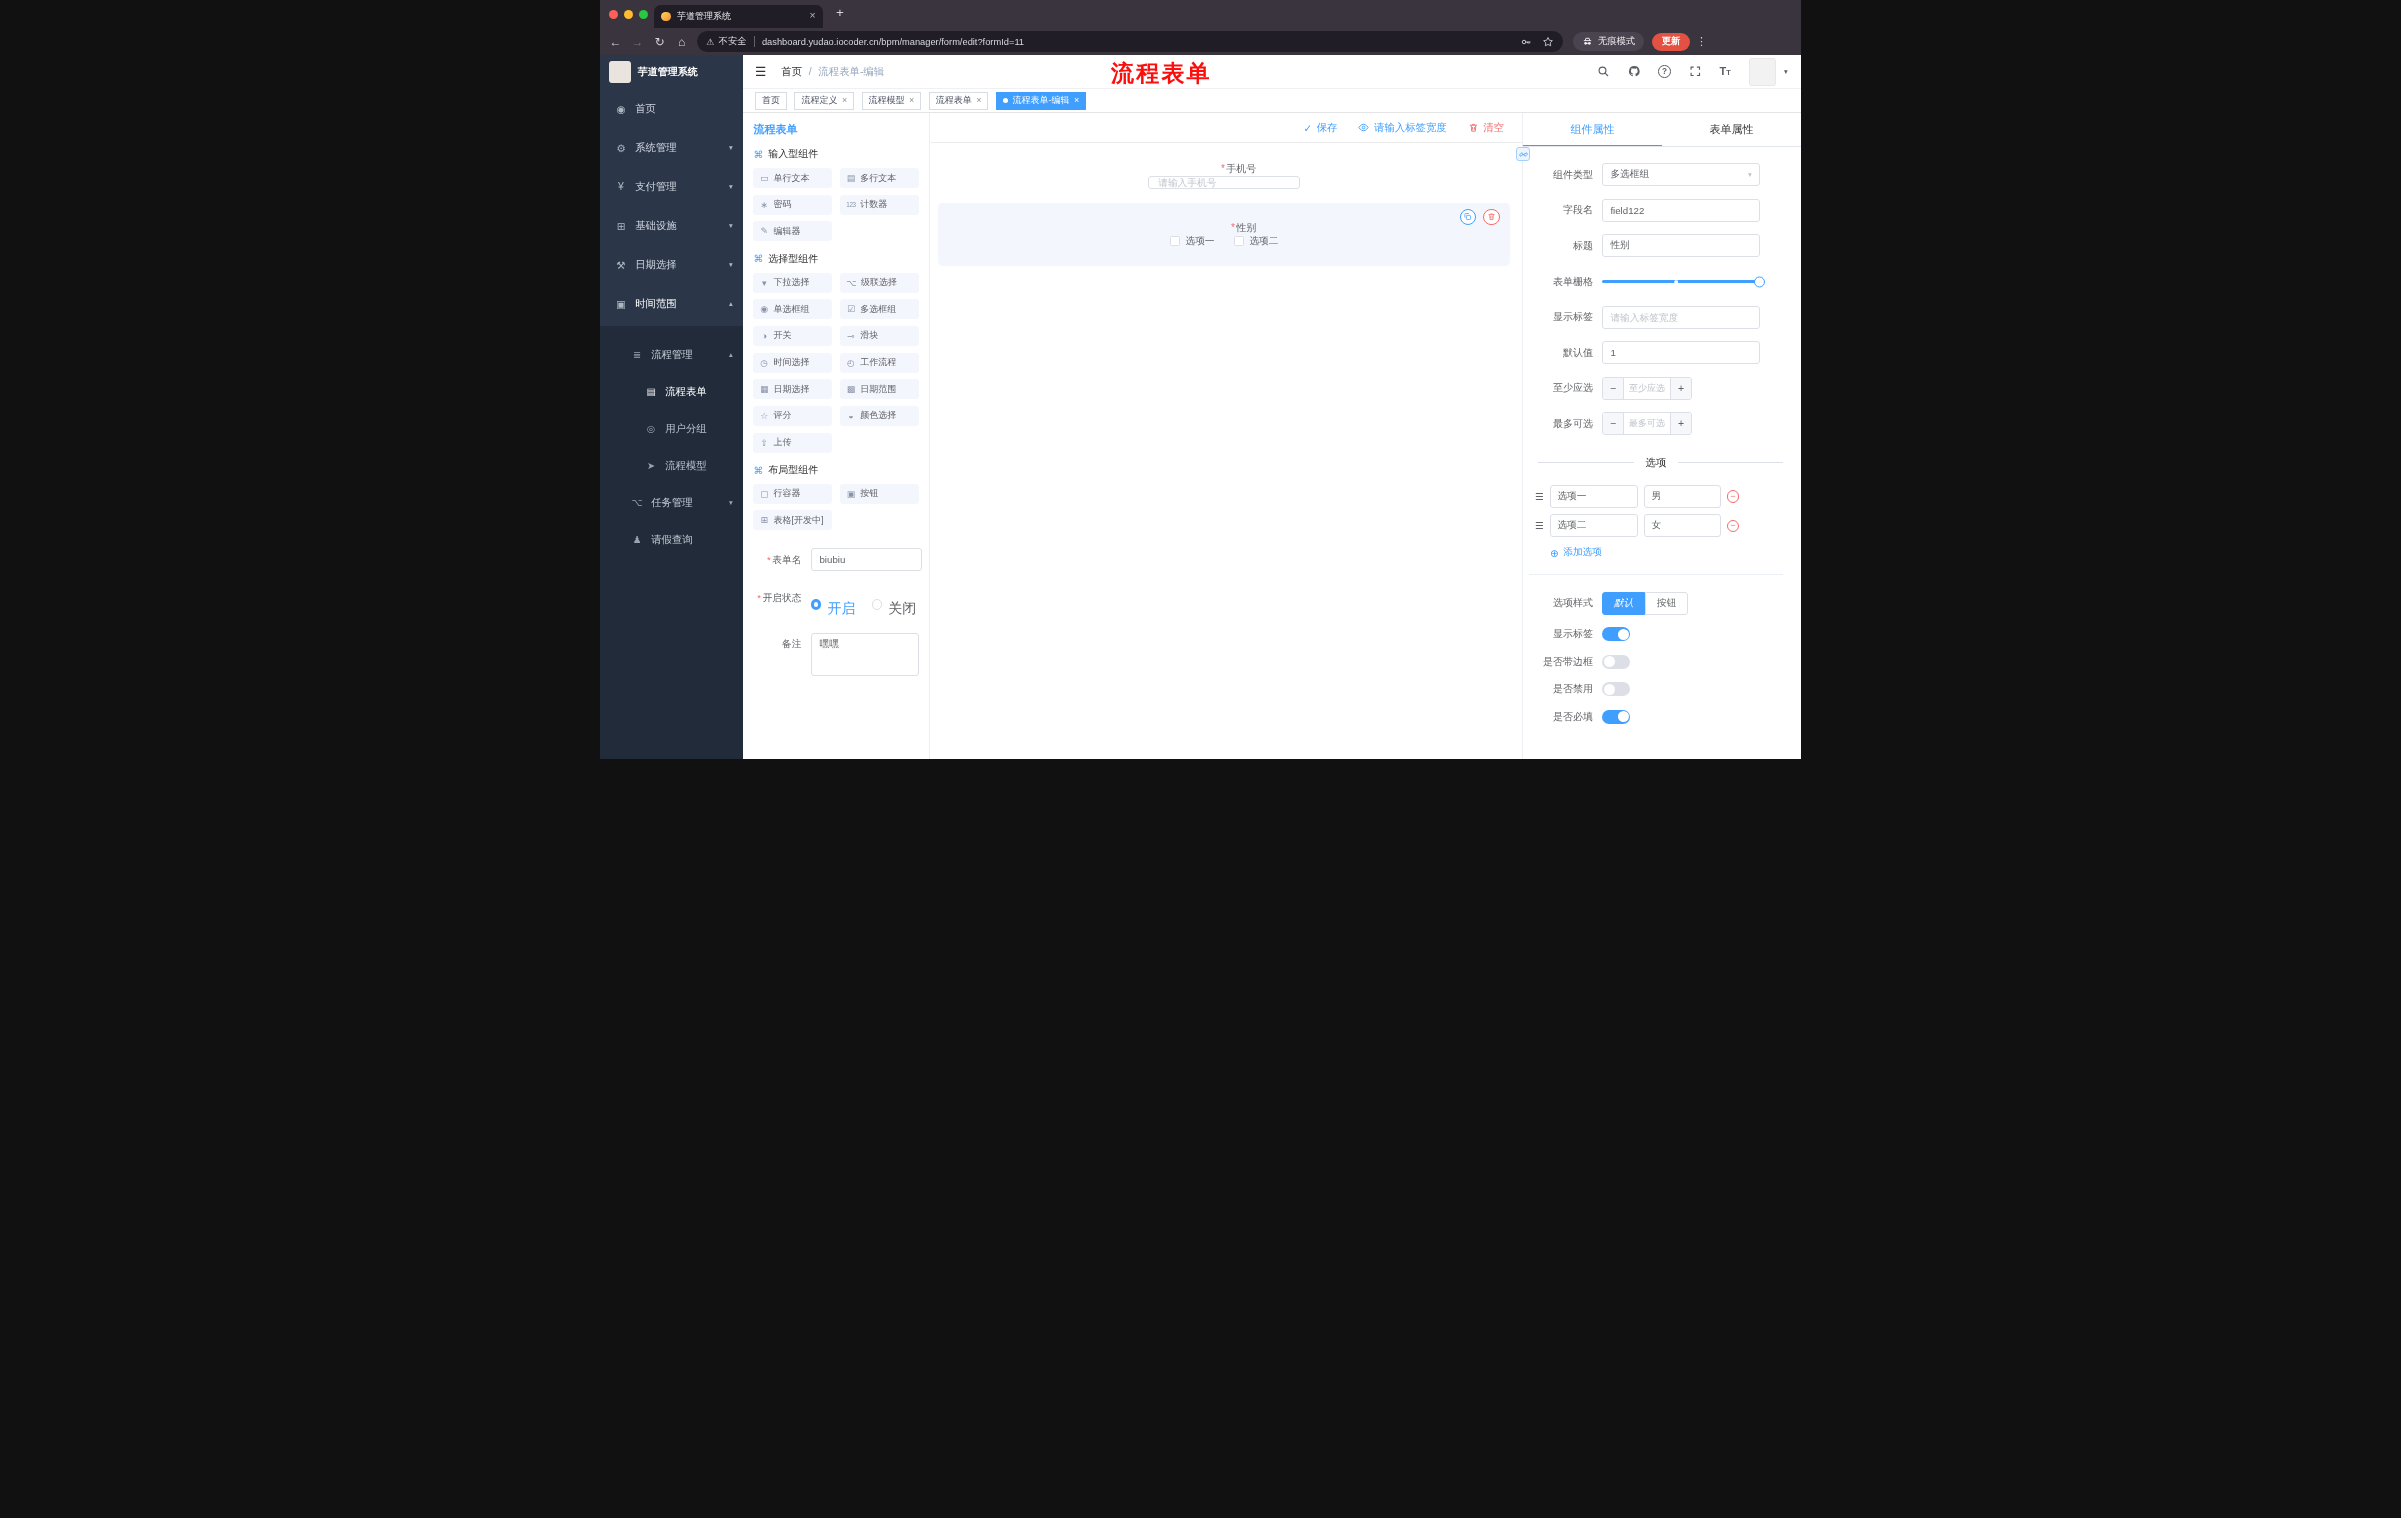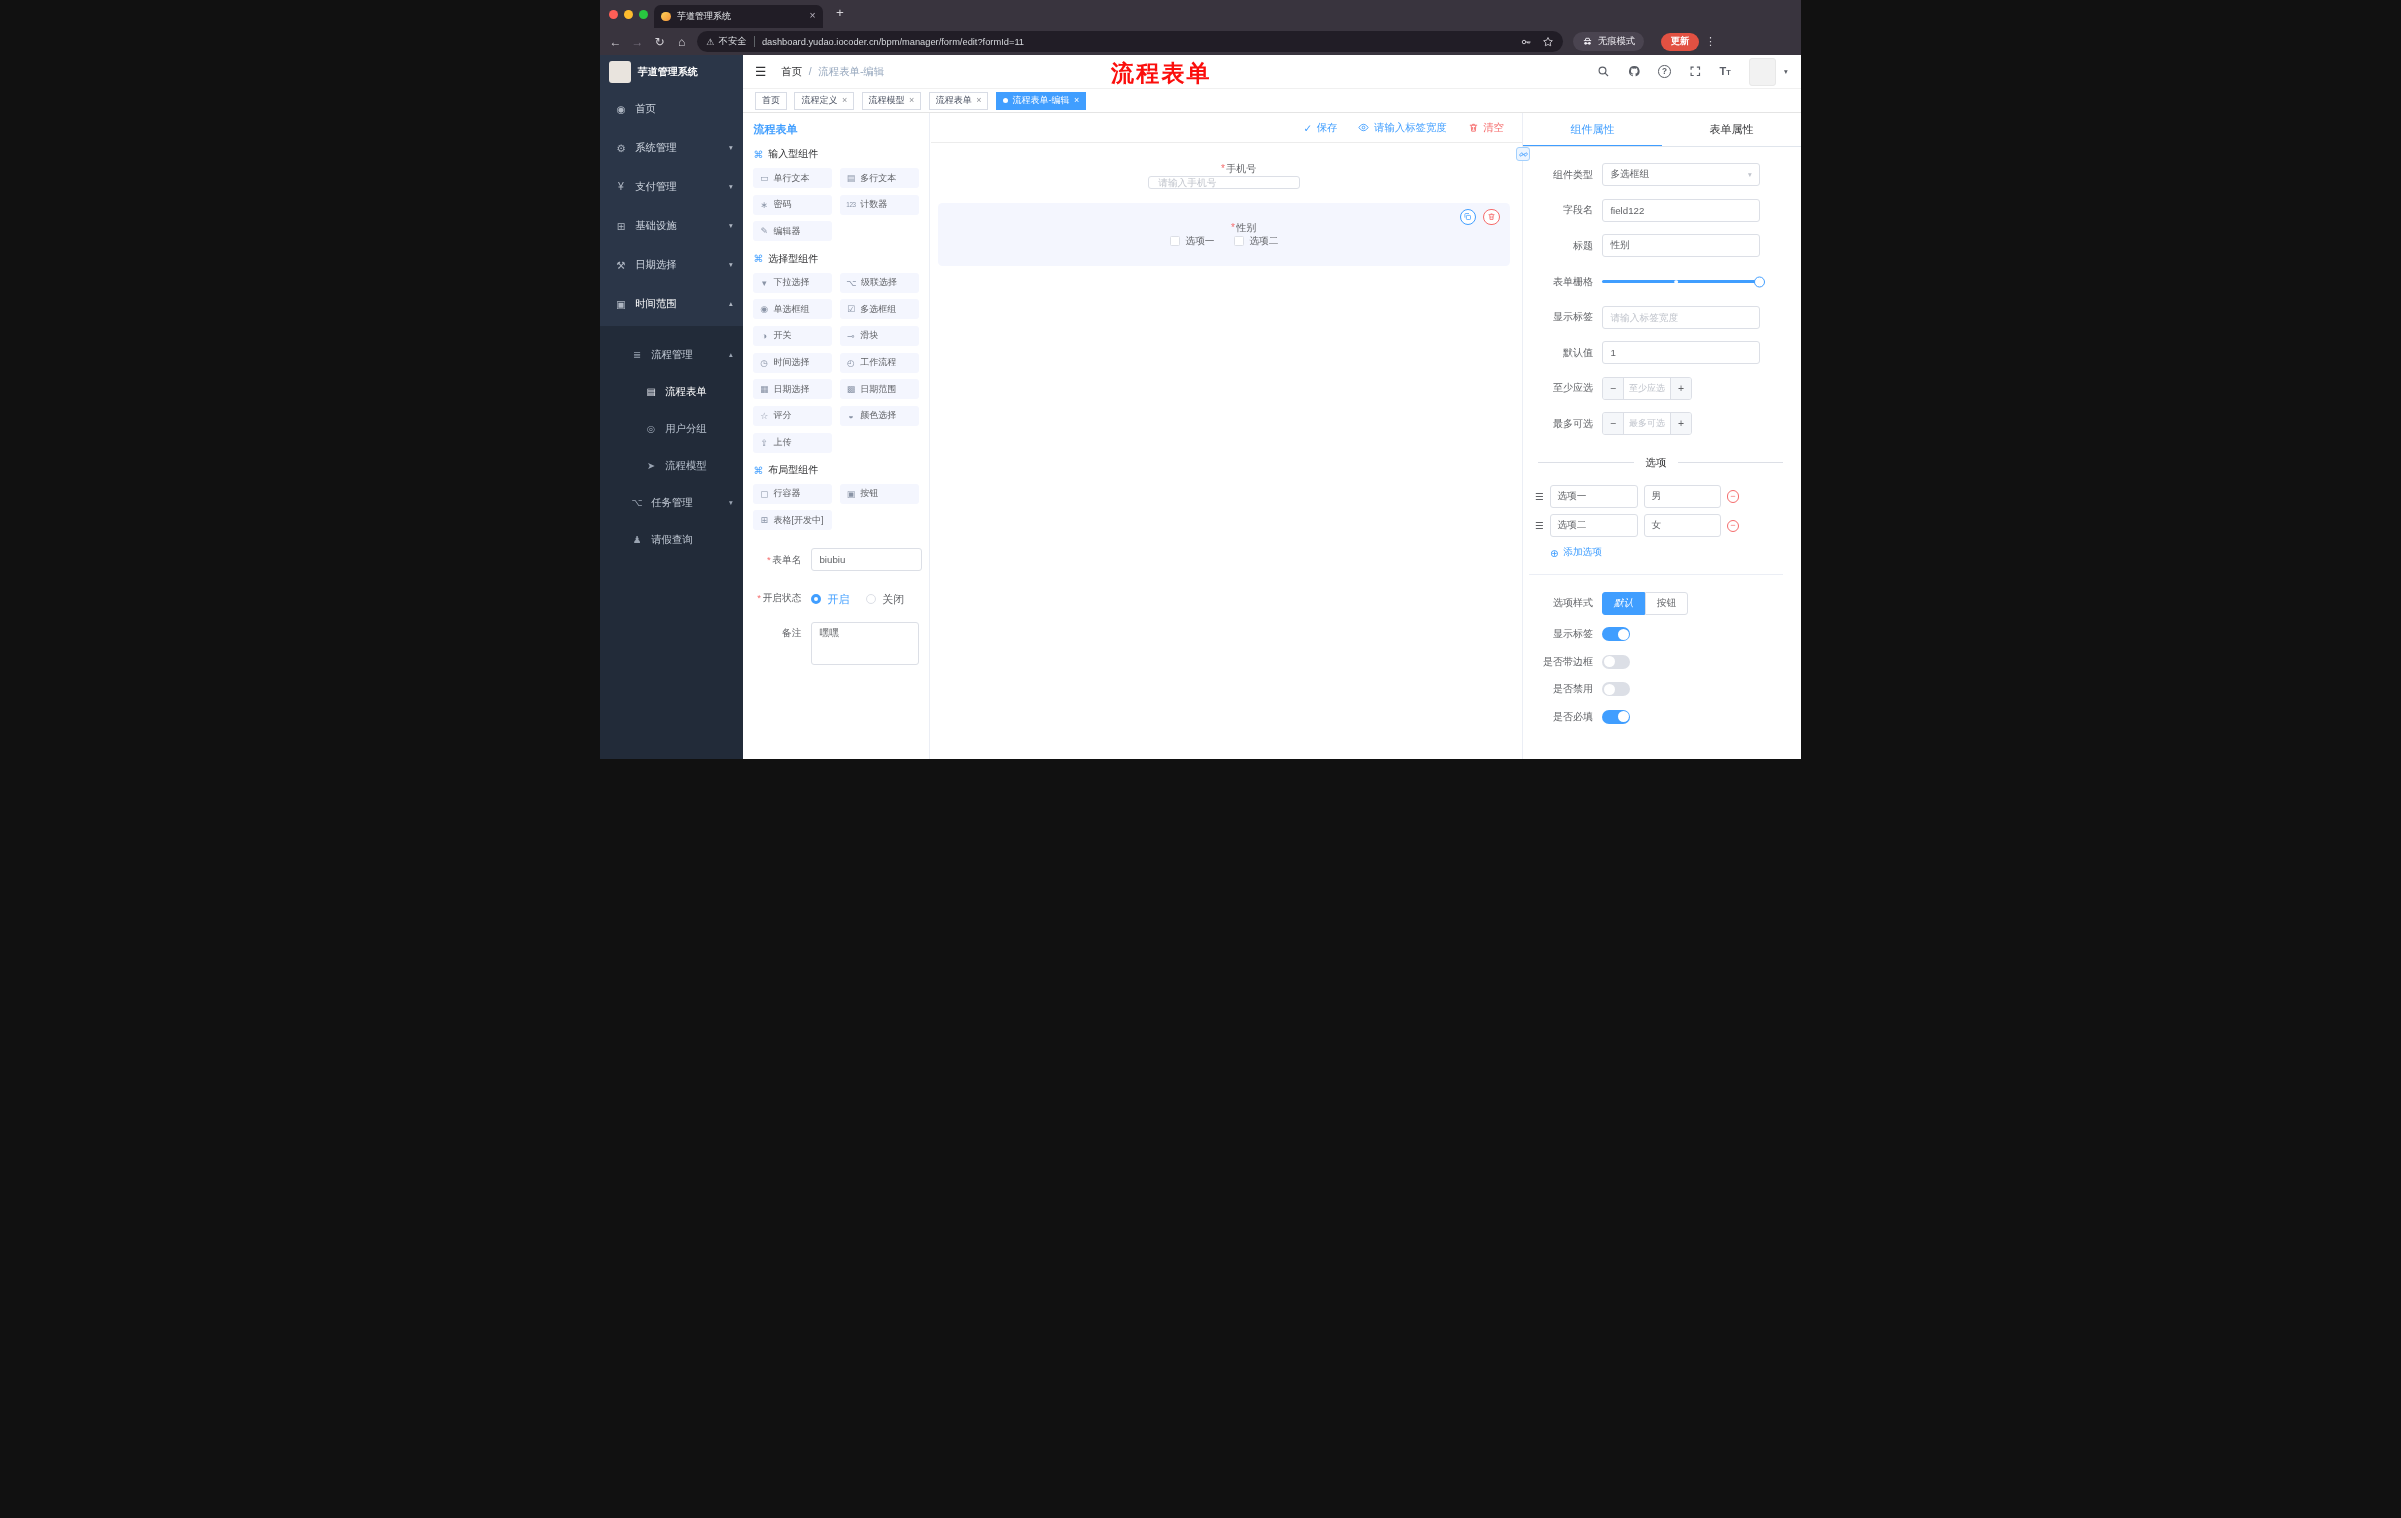--- a/index.html
+++ b/index.html
@@ -20,21 +20,21 @@
   .nav-ic { color:#d5d3d8; font-size:12px; width:22px; text-align:center; cursor:pointer; flex:none; }
   .nav-ic.dim { color:#756f7d; }
   .omnibox { margin-left:4.5px; width:866px; height:21px; background:#211d26; border-radius:10.4px; display:flex; align-items:center; padding:0 9px; color:#d6d9dd; font-size:9.3px; }
   .warn-ic { font-size:9px; color:#dadce0; margin-right:4.5px; }
   .nosec { color:#dadce0; }
   .omnisep { width:0.7px; height:10.4px; background:#5f6368; margin:0 7.4px; }
   .url { color:#d6d9dd; white-space:nowrap; overflow:hidden; flex:1; }
   .omni-ic { width:12px; height:12px; color:#c8c5cc; margin-left:10.4px; flex:none; cursor:pointer; }
   .incog { margin-left:10.4px; height:19.3px; border-radius:9.7px; background:#4a4450; display:flex; align-items:center; gap:4.5px; padding:0 9px; color:#f1eff4; font-size:9.3px; flex:none; }
   .incog svg { width:11px; height:11px; color:#f1eff4; }
-  .update-pill { margin-left:17px; height:18px; border-radius:9px; background:#e25142; color:#fff; font-size:9.3px; font-weight:700; display:flex; align-items:center; padding:0 9.7px; flex:none; cursor:pointer; }
+  .update-pill { margin-left:8px; height:18px; border-radius:9px; background:#e25142; color:#fff; font-size:9.3px; font-weight:700; display:flex; align-items:center; padding:0 9.7px; flex:none; cursor:pointer; }
   .kebab { color:#d5d3d8; font-size:11px; margin:0 7.4px 0 6px; cursor:pointer; }
 
   
   .sidebar { position:absolute; top:55px; left:0; width:143px; bottom:0; background:#222b39; color:#cfd6e0; }
   .side-top { background:#2b3648; padding-bottom:3px; }
   .logo-row { height:34px; display:flex; align-items:center; padding-left:9px; gap:6.7px; }
   .logo-img { width:22px; height:22px; border-radius:3px; background:#e9e4de; flex:none; }
   .logo-title { color:#fff; font-size:10px; font-weight:700; }
   .s-item { height:39px; display:flex; align-items:center; padding:0 10.4px 0 15px; gap:8.2px; font-size:10.4px; cursor:pointer; }
   .s-item .s-ic { width:12px; text-align:center; font-size:10.4px; color:#aeb6c2; flex:none; }
@@ -86,21 +86,21 @@
   .lp-form { margin-top:18px; }
   .lf-row { display:flex; margin-bottom:15px; }
   .lf-label { width:48px; flex:none; text-align:right; margin-right:9.7px; font-size:9.7px; color:#606266; padding-top:5.2px; white-space:nowrap; }
   .req { color:#f56c6c; margin-right:1.5px; }
   .lf-input { width:111px; height:23px; border:0.7px solid #dcdfe6; border-radius:3px; padding:0 7.4px; font-size:9.7px; color:#606266; outline:none; font-family:inherit; }
   .lf-textarea { width:111px; height:43px; border:0.7px solid #dcdfe6; border-radius:3px; padding:4.5px 7.4px; font-size:9.7px; color:#606266; resize:none; outline:none; font-family:inherit; }
   .radio-row { display:flex; align-items:center; gap:6px; padding-top:5.2px; }
   .radio { width:10.4px; height:10.4px; border-radius:50%; flex:none; cursor:pointer; }
   .radio.on { border:3.3px solid #409eff; background:#fff; }
   .radio.off { border:0.7px solid #dcdfe6; background:#fff; }
-  .radio-lab { font-size:11px; }
+  .radio-lab { font-size:14px;margin-top:8px; }
   .radio-lab.on { color:#409eff; margin-right:10.4px; }
   .radio-lab.off { color:#606266; }
 
   
   .canvas { position:absolute; left:331px; top:113px; right:279px; bottom:0; background:#fff; }
   .canvas-toolbar { height:30px; display:flex; align-items:center; justify-content:flex-end; gap:21px; padding-right:18px; border-bottom:0.7px solid #ececec; }
   .tbtn { display:inline-flex; align-items:center; gap:4.5px; font-size:10.4px; color:#409eff; cursor:pointer; }
   .tbtn svg { width:11px; height:11px; }
   .tbtn .tick { font-size:10.4px; font-weight:700; }
   .tbtn.danger { color:#f56c6c; }

